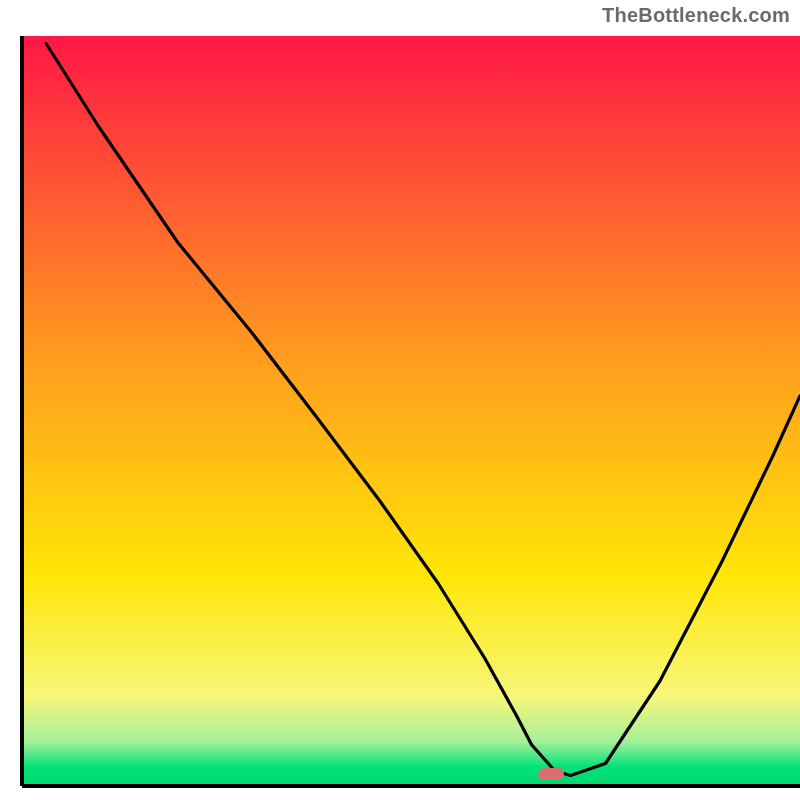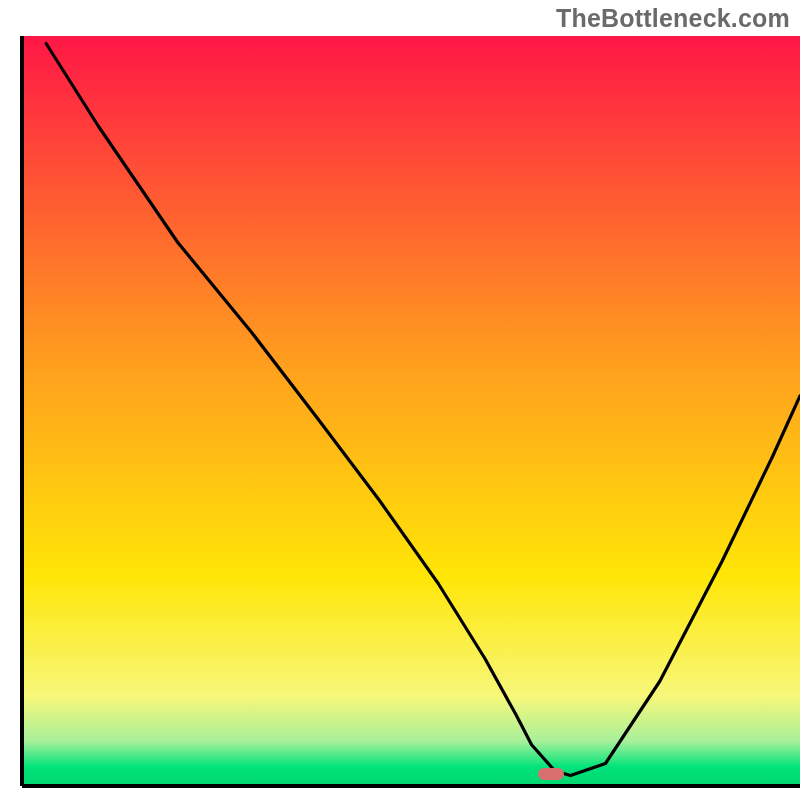--- a/index.html
+++ b/index.html
@@ -13,21 +13,21 @@
   }
   .chart-container {
     position: relative;
     width: 800px;
     height: 800px;
   }
   .watermark {
     position: absolute;
     top: 4px;
     right: 10px;
-    font-size: 25px;
+    font-size: 20px;
     font-weight: 600;
     color: #6a6a6a;
     letter-spacing: 0.2px;
     font-family: Arial, sans-serif;
   }
   svg {
     display: block;
   }
 </style>
 </head>

